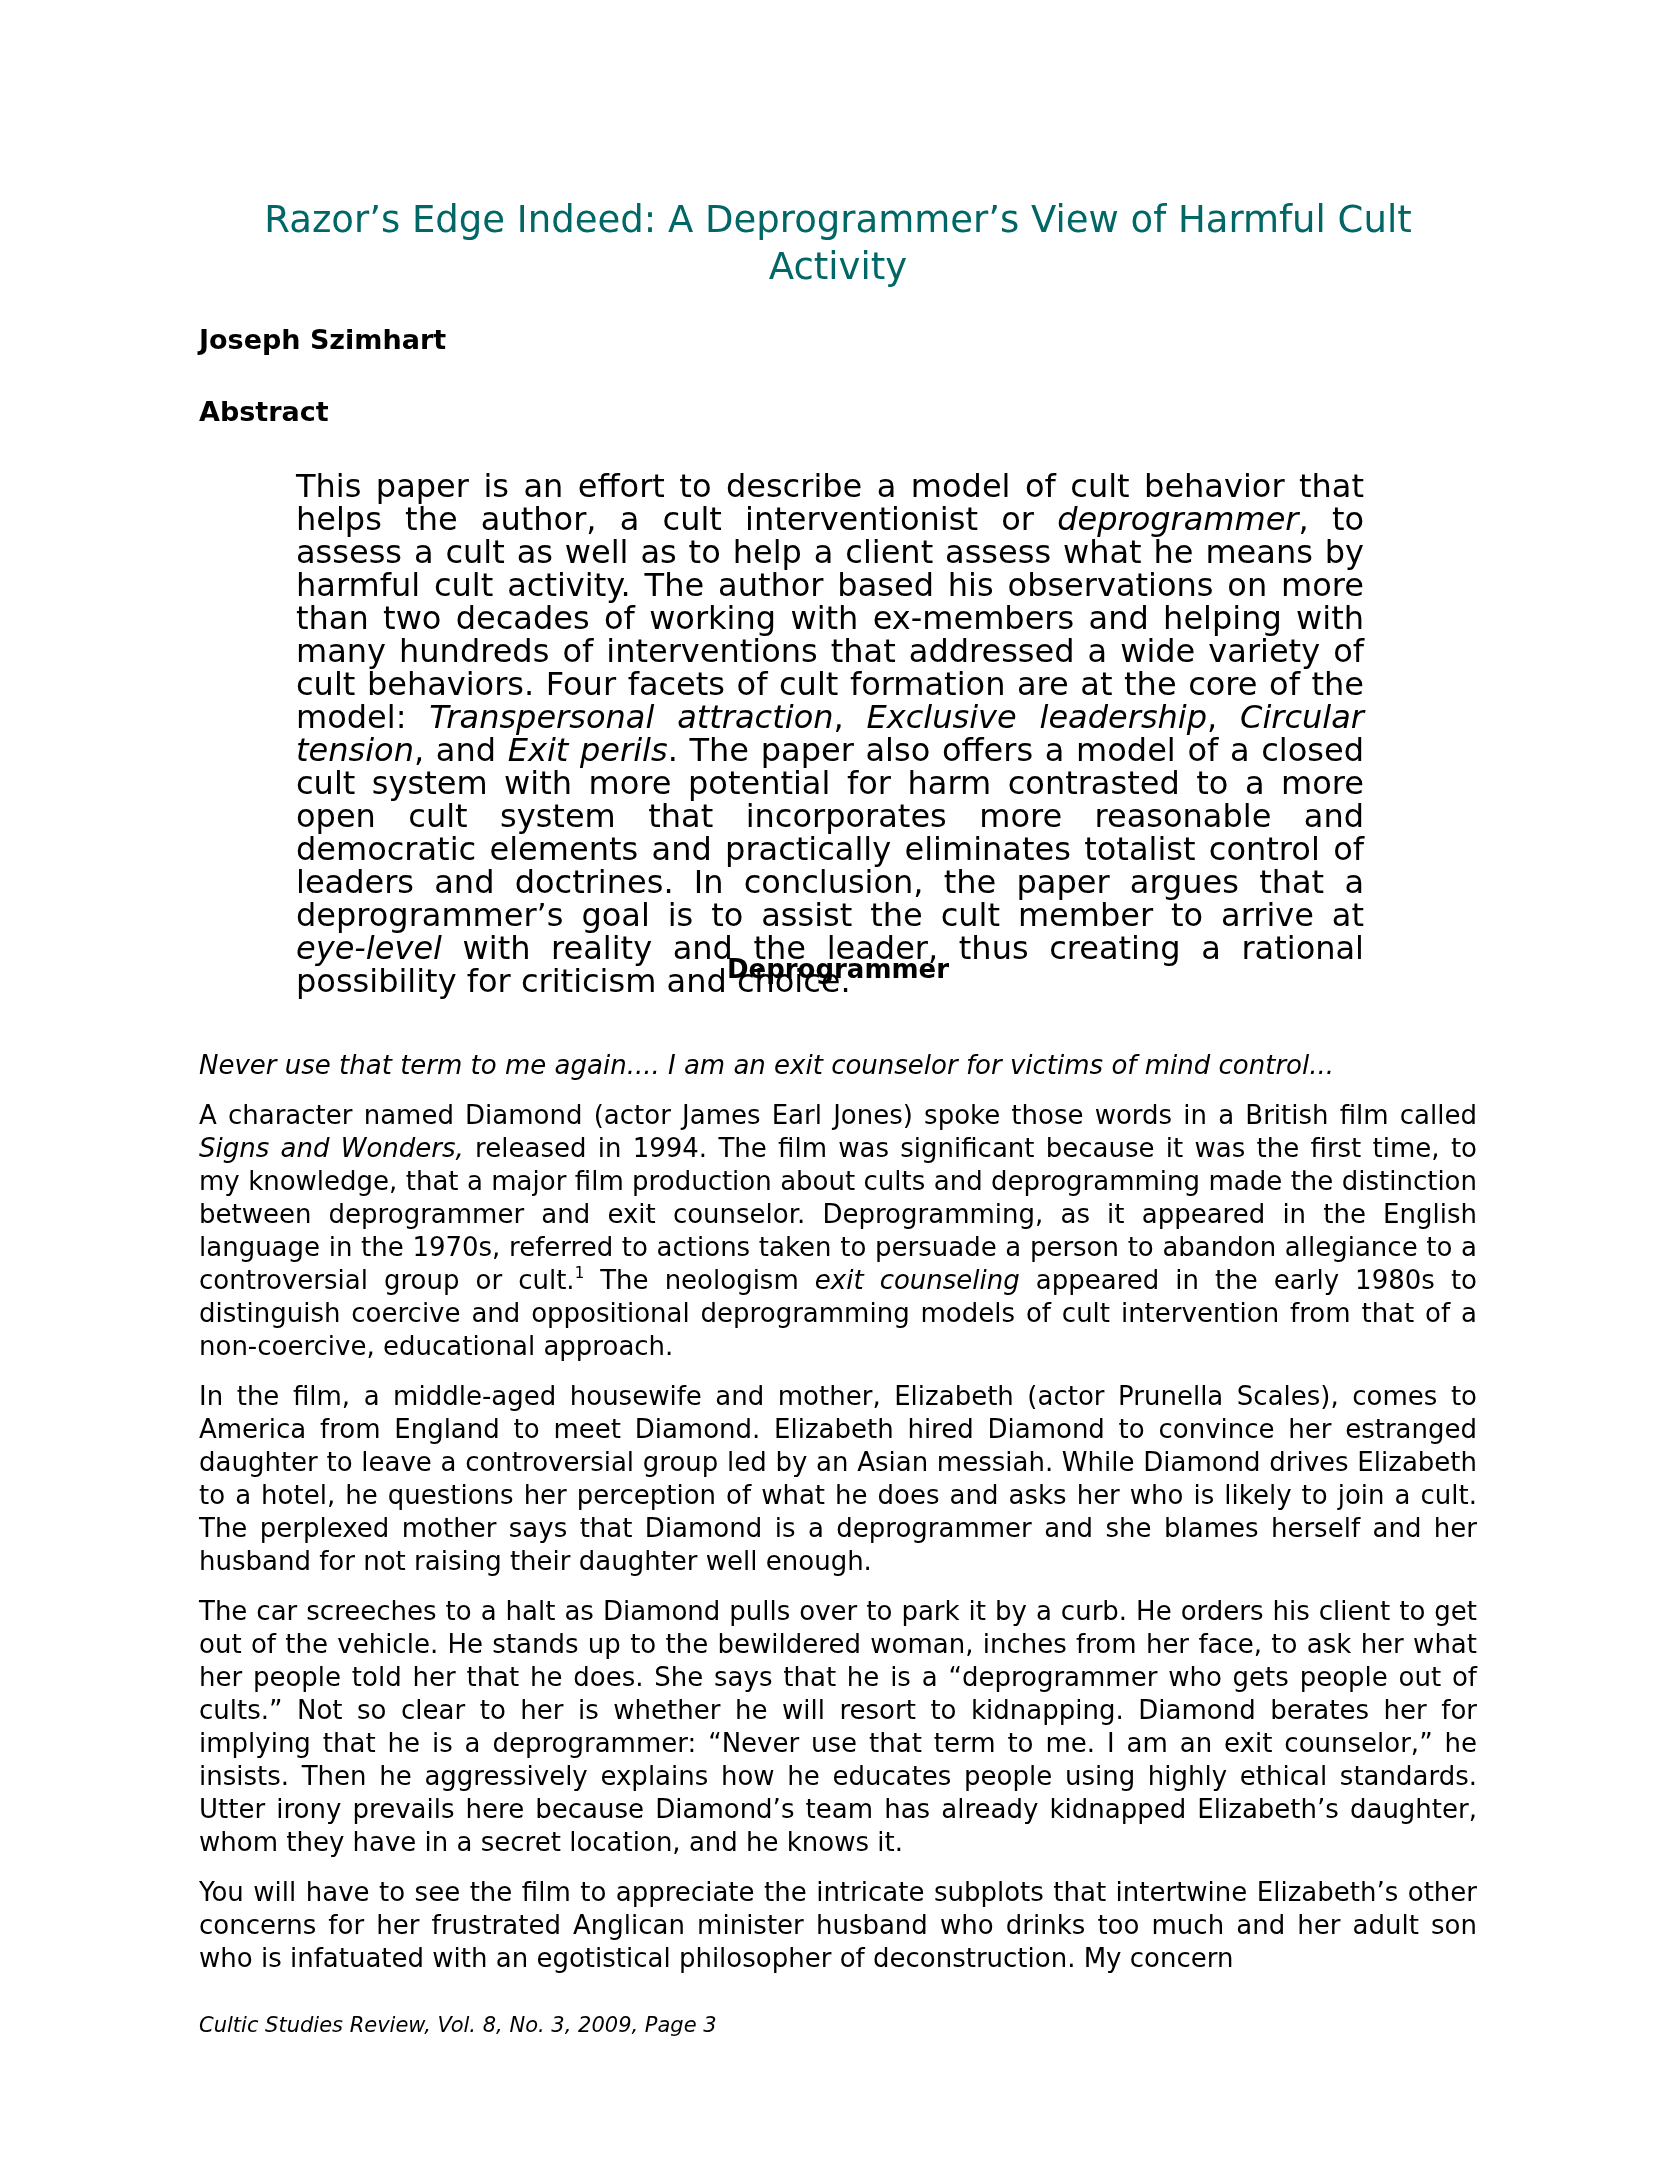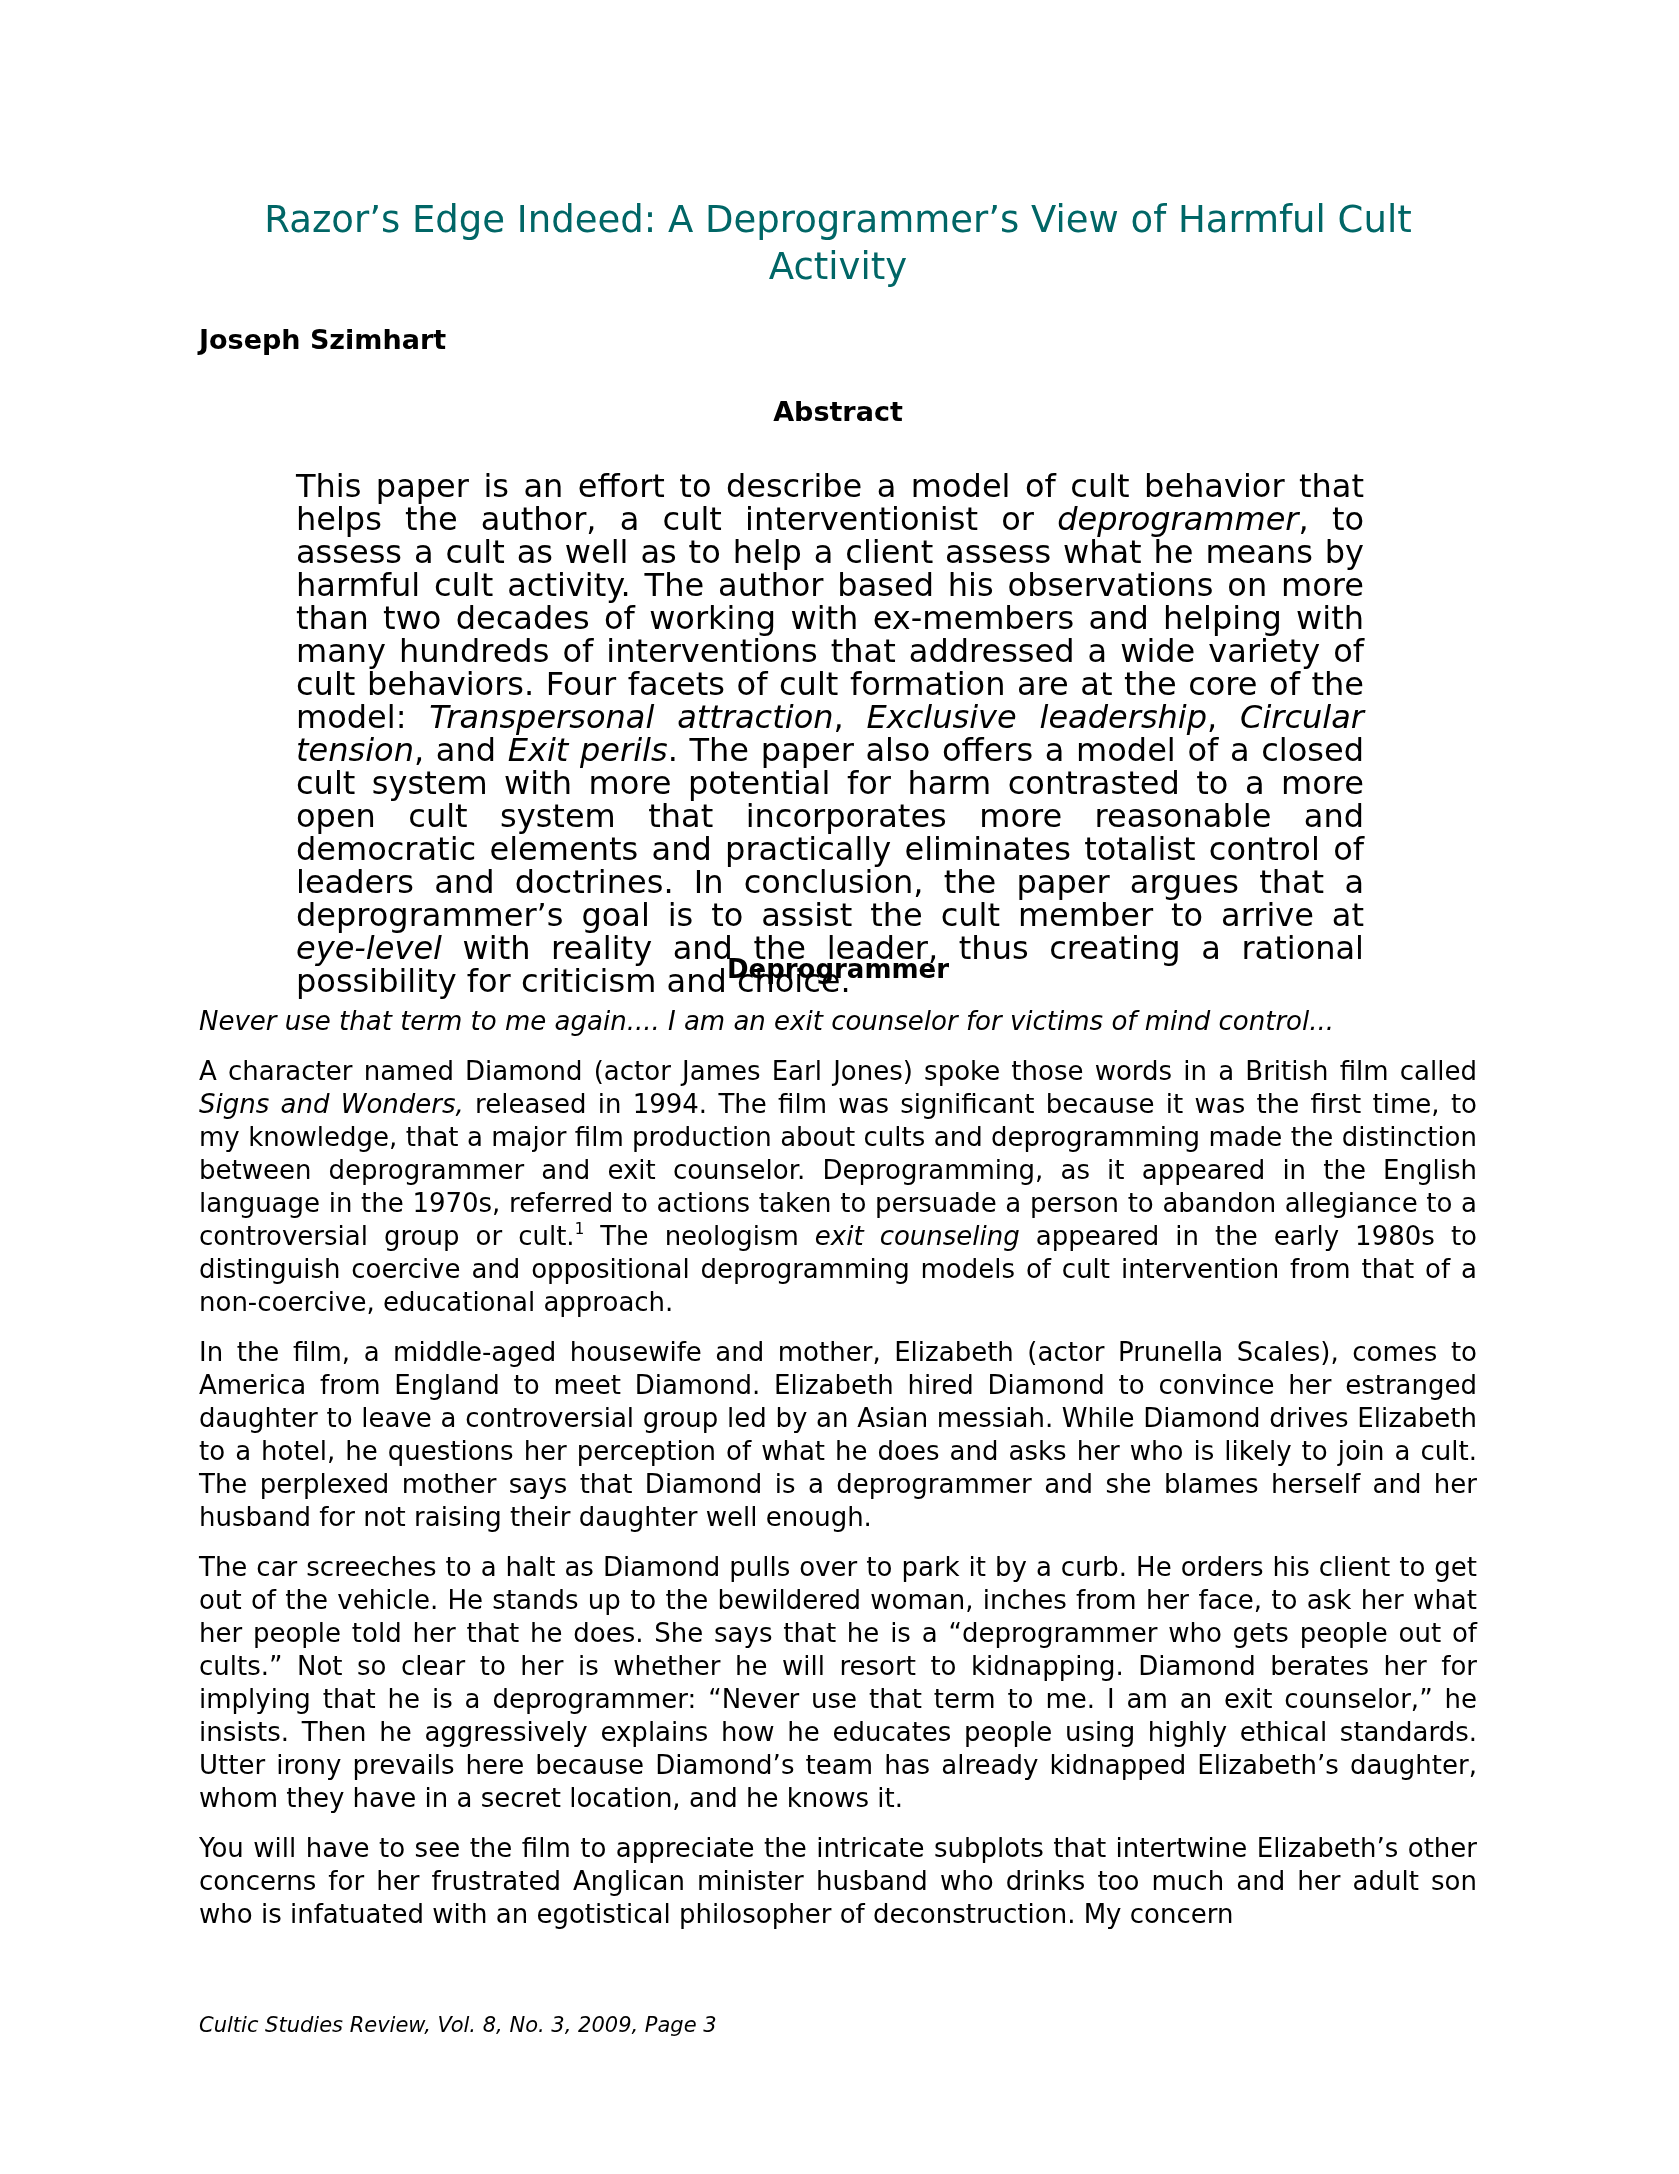--- a/index.html
+++ b/index.html
@@ -3,27 +3,27 @@
 <meta charset="utf-8">
 <style>
   html, body { margin: 0; padding: 0; background: #ffffff; }
   body { width: 1680px; height: 2174px; position: relative; overflow: hidden;
          font-family: "DejaVu Sans", sans-serif; color: #000; }
   .page { position: absolute; left: 199px; top: 0; width: 1278px; }
   .title { position: absolute; left: 0; top: 196px; width: 1278px; text-align: center;
            color: #006666; font-weight: normal; font-size: 37px; line-height: 47px; margin: 0; }
   .author { position: absolute; left: 0; top: 323px; width: 1278px; text-align: left;
             font-weight: bold; font-size: 27px; line-height: 34px; margin: 0; }
-  .abstract-head { position: absolute; left: 0; top: 395px; width: 1278px; text-align: center;
+  .abstract-head { position: absolute; left: 0; top: 395px; width: 1278px; 
                    font-weight: bold; font-size: 27px; line-height: 34px; margin: 0; }
   .abstract { position: absolute; left: 97px; top: 470px; width: 1068px; margin: 0;
               font-size: 32px; line-height: 33px; text-align: justify; }
   .section-head { position: absolute; left: 0; top: 953px; width: 1278px; text-align: center;
                   font-weight: bold; font-size: 26px; line-height: 33px; margin: 0; }
-  .body { position: absolute; left: 0; top: 1005px; width: 1278px; }
+  .body { position: absolute; left: 0; top: 1049px; width: 1278px; }
   .body p { margin: 0 0 17px 0; font-size: 26px; line-height: 33px; text-align: justify; }
   .body p.epigraph { font-style: italic; text-align: left; margin-bottom: 17px; }
   sup { font-size: 15px; line-height: 0; vertical-align: 11.3px; }
   .footer { position: absolute; left: 0; top: 2011px; width: 1278px; text-align: left;
             font-style: italic; font-size: 21px; line-height: 28px; margin: 0; }
   em { font-style: italic; }
 </style>
 </head>
 <body>
 

